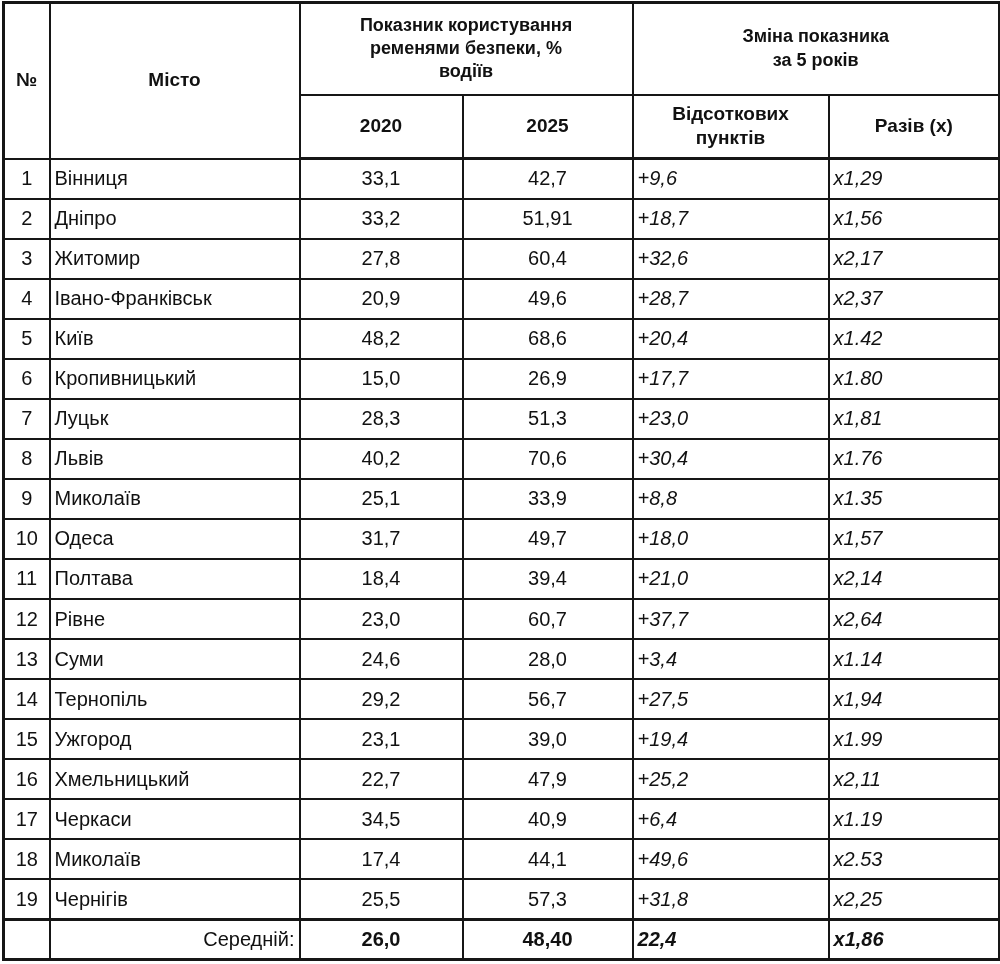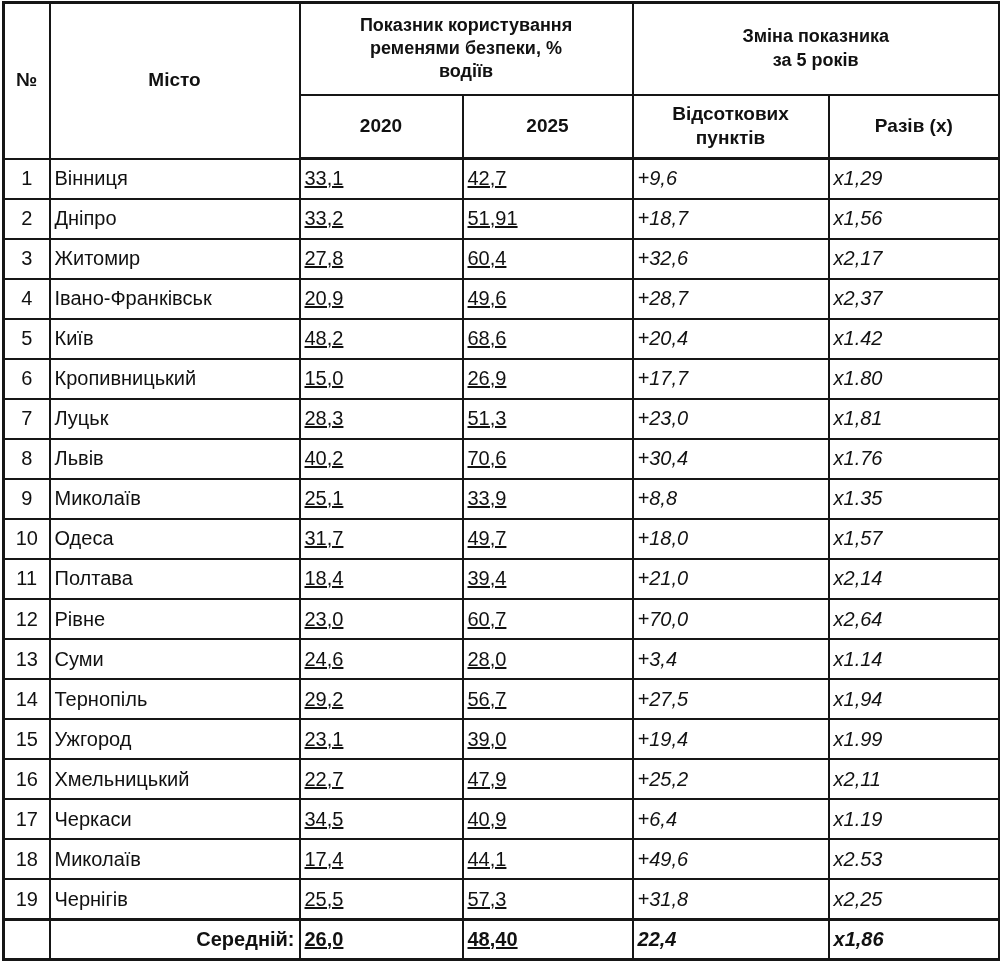--- a/index.html
+++ b/index.html
@@ -40,32 +40,32 @@
     line-height: 1.3;
   }
   thead tr.header-row-top { height: 92px; }
   thead tr.header-row-sub { height: 64px; }
   thead tr.header-row-sub th { border-bottom: 3px solid #161616; }
   th.group-header { font-size: 18px; }
   tbody tr { height: 40px; }
   tbody td { font-size: 20px; }
   .cell-num { text-align: center; }
   .cell-city { text-align: left; padding-left: 4px; }
-  .cell-2020, .cell-2025 { text-align: left; text-decoration: underline; }
+  .cell-2020, .cell-2025 { text-align: center; }
   .cell-pp, .cell-times { text-align: left; font-style: italic; }
   tfoot tr { height: 40px; }
   tfoot td {
     font-size: 20px;
     font-weight: bold;
     font-style: normal;
     border-top: 3px solid #161616;
   }
   .cell-summary-label {
     text-align: right;
-    font-weight: bold;
+    font-weight: normal;
   }
 </style>
 </head>
 <body>
 
 <div class="table-wrap">
   <table class="data-table">
     <colgroup>
       <col style="width:46px">
       <col style="width:250px">
@@ -179,21 +179,21 @@
           <td class="cell-2020">18,4</td>
           <td class="cell-2025">39,4</td>
           <td class="cell-pp">+21,0</td>
           <td class="cell-times">x2,14</td>
         </tr>
         <tr>
           <td class="cell-num">12</td>
           <td class="cell-city">Рівне</td>
           <td class="cell-2020">23,0</td>
           <td class="cell-2025">60,7</td>
-          <td class="cell-pp">+70,0</td>
+          <td class="cell-pp">+37,7</td>
           <td class="cell-times">x2,64</td>
         </tr>
         <tr>
           <td class="cell-num">13</td>
           <td class="cell-city">Суми</td>
           <td class="cell-2020">24,6</td>
           <td class="cell-2025">28,0</td>
           <td class="cell-pp">+3,4</td>
           <td class="cell-times">x1.14</td>
         </tr>

